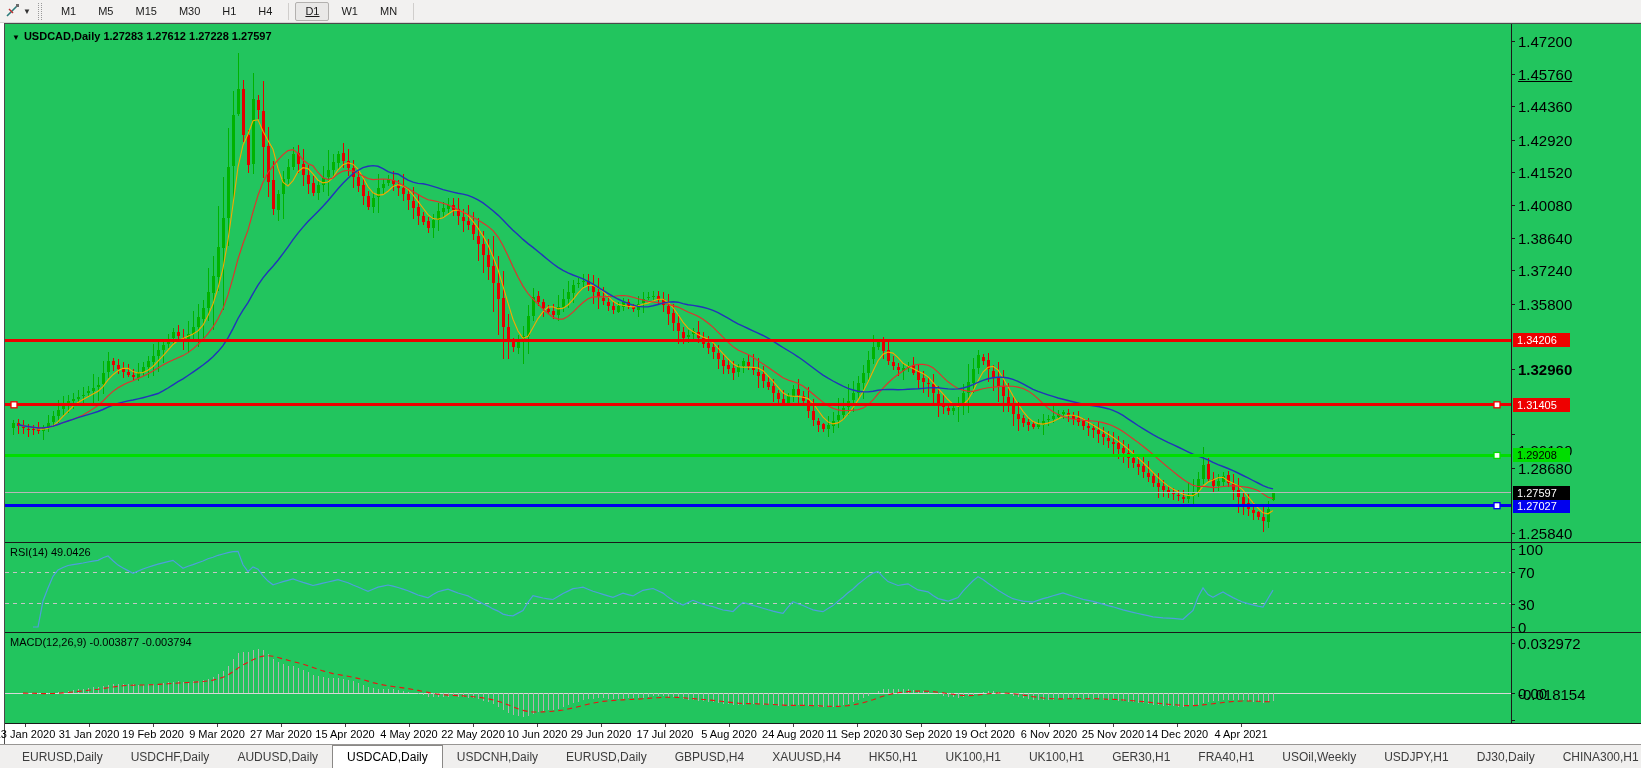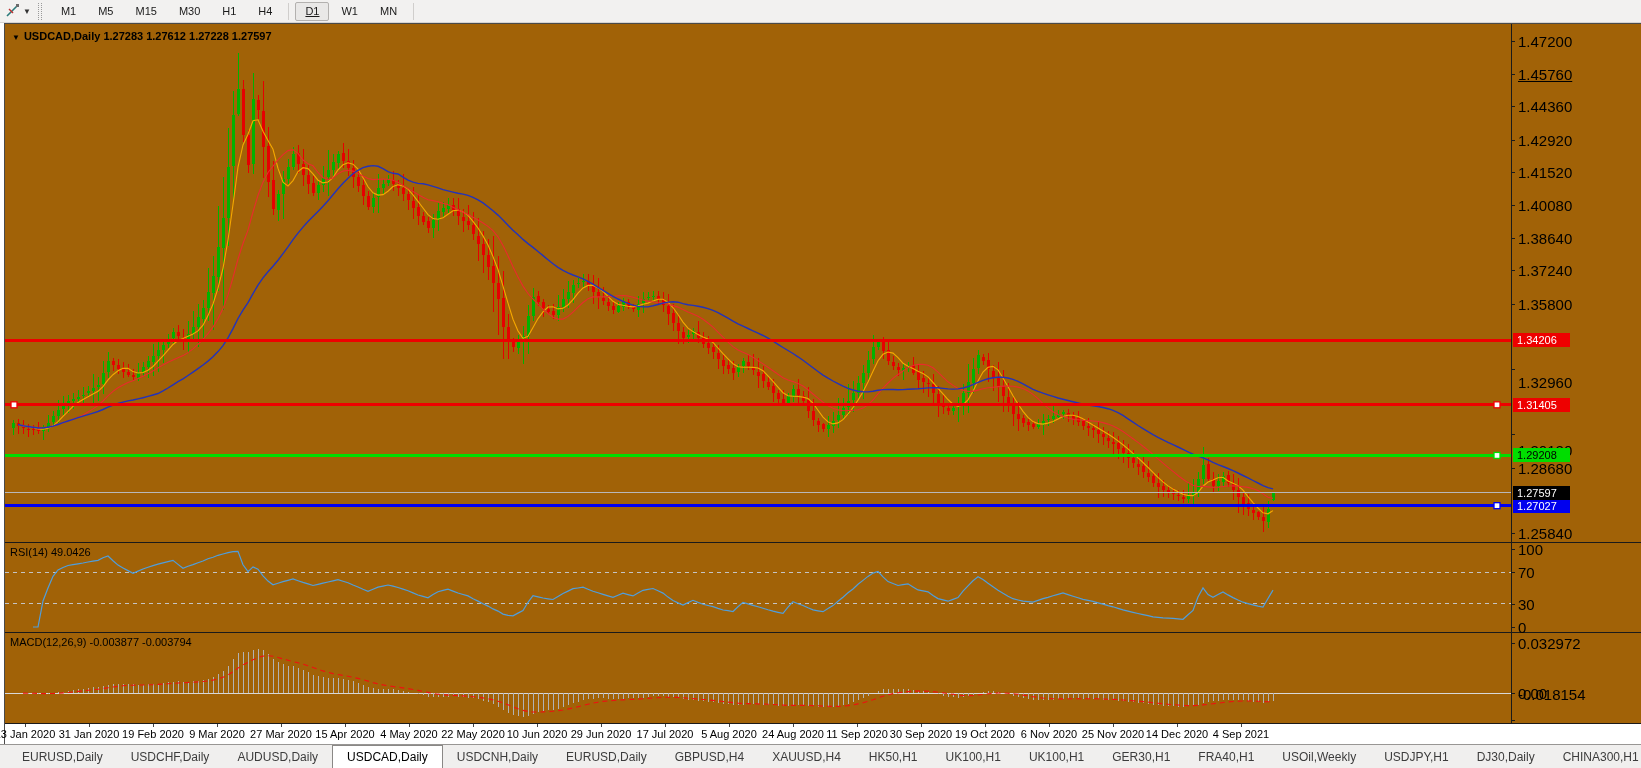--- a/index.html
+++ b/index.html
@@ -20,21 +20,21 @@
   .grip { width:4px; height:17px; border-left:1px dotted #9a9a9a; border-right:1px dotted #9a9a9a; margin:0 8px 0 4px; }
   .tf-btn {
     font-size:11px; color:#1a1a1a; padding:2px 9px; margin:0 1px;
     border:1px solid transparent; border-radius:2px; cursor:default; line-height:13px;
   }
   .tf-btn.active { background:#e9e8e7; border-color:#b3b1af;text-decoration:underline; }
   .tb-sep { width:1px; height:17px; background:#d0cecc; margin:0 5px; }
   
   .chart-window {
     position:absolute; top:23px; left:4px; right:0; bottom:24px;
-    background:#a16207; border-top:1px solid #4a4a4a; border-left:1px solid #4a4a4a;
+    background:#22c55e; border-top:1px solid #4a4a4a; border-left:1px solid #4a4a4a;
   }
   .pane { position:absolute; left:0; width:1506px; overflow:hidden; }
   #main-pane { top:1px; height:517px; }
   #rsi-pane  { top:519px; height:89px; }
   #macd-pane { top:609px; height:90px; }
   .hsep { position:absolute; left:0; right:0; height:1px; background:#1a1a1a; }
   .axis-vline { position:absolute; left:1506px; top:0; width:1px; height:699px; background:#1a1a1a; }
   .pane-title { position:absolute; font-size:11px; color:#000; z-index:5; }
   #chart-title { top:5px; left:7px; font-weight:bold; }
   #chart-title .tri { font-size:8px; font-weight:normal; margin-right:4px; }
@@ -910,21 +910,21 @@
       <div class="axis-label" style="top: 142px;">1.41520</div>
       <div class="axis-tick" style="top: 148px;"></div>
       <div class="axis-label" style="top: 175px;">1.40080</div>
       <div class="axis-tick" style="top: 181px;"></div>
       <div class="axis-label" style="top: 208px;">1.38640</div>
       <div class="axis-tick" style="top: 214px;"></div>
       <div class="axis-label" style="top: 240px;">1.37240</div>
       <div class="axis-tick" style="top: 246px;"></div>
       <div class="axis-label" style="top: 274px;">1.35800</div>
       <div class="axis-tick" style="top: 280px;"></div>
-      <div class="axis-label" style="top: 352px;">1.32960</div>
+      <div class="axis-label" style="top: 339px; font-weight: bold;">1.32960</div>
       <div class="axis-tick" style="top: 345px;"></div>
       <div class="axis-label" style="top: 420px;">1.30120</div>
       <div class="axis-tick" style="top: 410px;"></div>
       <div class="axis-label" style="top: 438px;">1.28680</div>
       <div class="axis-tick" style="top: 444px;"></div>
       <div class="axis-label" style="top: 503px;">1.25840</div>
       <div class="axis-tick" style="top: 509px;"></div>
       <div class="axis-label" style="top: 519px;">100</div>
       <div class="axis-tick" style="top: 525px;"></div>
       <div class="axis-label" style="top: 542px;">70</div>
@@ -979,21 +979,21 @@
       <div class="date-label" style="left: 916px;">30 Sep 2020</div>
       <div class="date-tick" style="left: 980px;"></div>
       <div class="date-label" style="left: 980px;">19 Oct 2020</div>
       <div class="date-tick" style="left: 1044px;"></div>
       <div class="date-label" style="left: 1044px;">6 Nov 2020</div>
       <div class="date-tick" style="left: 1108px;"></div>
       <div class="date-label" style="left: 1108px;">25 Nov 2020</div>
       <div class="date-tick" style="left: 1172px;"></div>
       <div class="date-label" style="left: 1172px;">14 Dec 2020</div>
       <div class="date-tick" style="left: 1236px;"></div>
-      <div class="date-label" style="left: 1236px;">4 Sep 2021</div>
+      <div class="date-label" style="left: 1236px;">4 Apr 2021</div>
     </div>
 </div>
 
 <div class="tab-bar" id="tab-bar">
     <div class="tab">EURUSD,Daily</div>
     <div class="tab-div"></div>
     <div class="tab">USDCHF,Daily</div>
     <div class="tab-div"></div>
     <div class="tab">AUDUSD,Daily</div>
     <div class="tab active">USDCAD,Daily</div>

